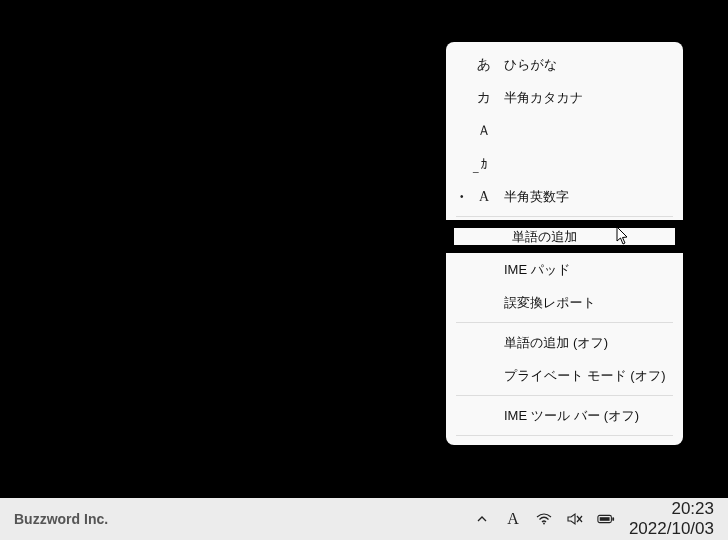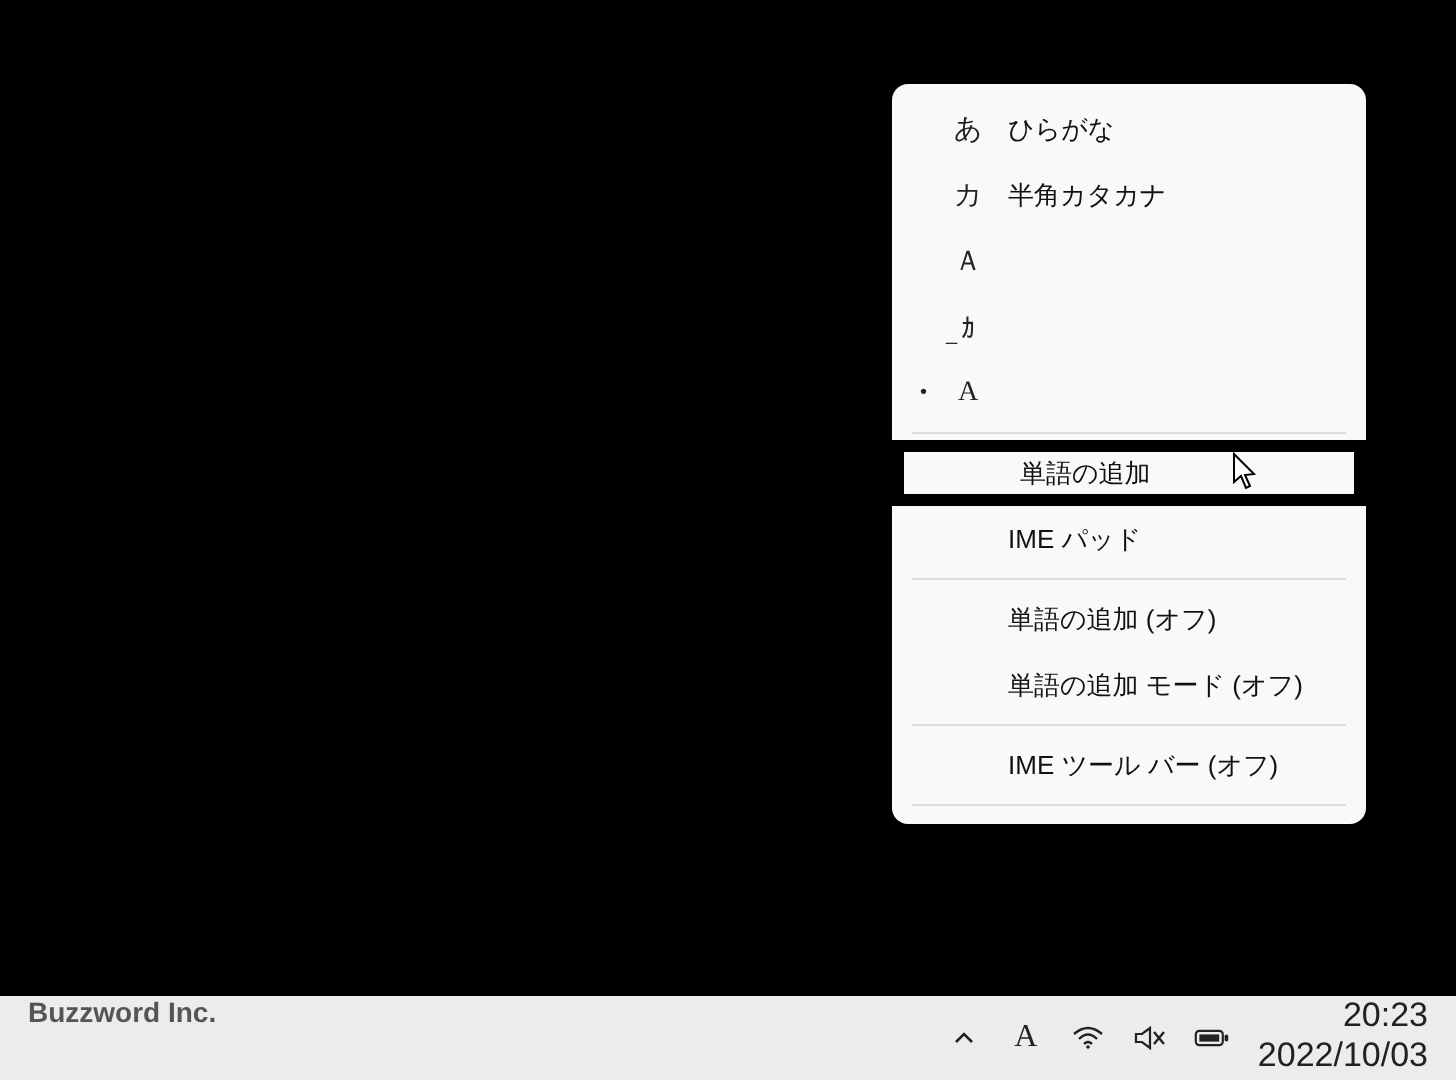--- a/index.html
+++ b/index.html
@@ -24,21 +24,21 @@
 }
 .menu-item {
   display: flex;
   align-items: center;
   height: 33px;
   padding: 0 14px;
   cursor: default;
   position: relative;
 }
 .menu-item.highlighted {
-  border: 6px solid #000000;
+  border: 8px solid #000000;
 }
 .menu-item .bullet {
   width: 12px;
   display: flex;
   justify-content: flex-start;
   align-items: center;
   font-size: 10px;
   color: #222;
 }
 .menu-item .icon-slot {
@@ -60,20 +60,21 @@
   margin: 3px 10px;
 }
 .taskbar {
   position: absolute;
   bottom: 0;
   left: 0;
   right: 0;
   height: 42px;
   background: #ececec;
   display: flex;
+  align-items: center;
   padding: 0 14px;
 }
 .taskbar .brand {
   color: #555;
   font-weight: 600;
   font-size: 14px;
 }
 .taskbar .spacer { flex: 1; }
 .taskbar .tray {
   display: flex;
@@ -123,42 +124,48 @@
     </div>
     <div class="menu-item">
       <span class="bullet"></span>
       <span class="icon-slot">
         <span style="position:relative;display:inline-block;width:18px;text-align:center"><span style="position:absolute;left:-2px;bottom:-1px;font-size:10px">_</span>ｶ</span>
       </span>
     </div>
     <div class="menu-item">
       <span class="bullet">•</span>
       <span class="icon-slot" style="font-family: serif;">A</span>
+      <span class="label">半角英数字</span>
     </div>
     <div class="menu-divider"></div>
     <div class="menu-item highlighted">
       <span class="bullet"></span>
       <span class="icon-slot"></span>
       <span class="label">単語の追加</span>
     </div>
     <div class="menu-item">
       <span class="bullet"></span>
       <span class="icon-slot"></span>
       <span class="label">IME パッド</span>
     </div>
+    <div class="menu-item">
+      <span class="bullet"></span>
+      <span class="icon-slot"></span>
+      <span class="label">誤変換レポート</span>
+    </div>
     <div class="menu-divider"></div>
     <div class="menu-item">
       <span class="bullet"></span>
       <span class="icon-slot"></span>
       <span class="label">単語の追加 (オフ)</span>
     </div>
     <div class="menu-item">
       <span class="bullet"></span>
       <span class="icon-slot"></span>
-      <span class="label">単語の追加 モード (オフ)</span>
+      <span class="label">プライベート モード (オフ)</span>
     </div>
     <div class="menu-divider"></div>
     <div class="menu-item">
       <span class="bullet"></span>
       <span class="icon-slot"></span>
       <span class="label">IME ツール バー (オフ)</span>
     </div>
     <div class="menu-divider"></div>
   </div>
 

